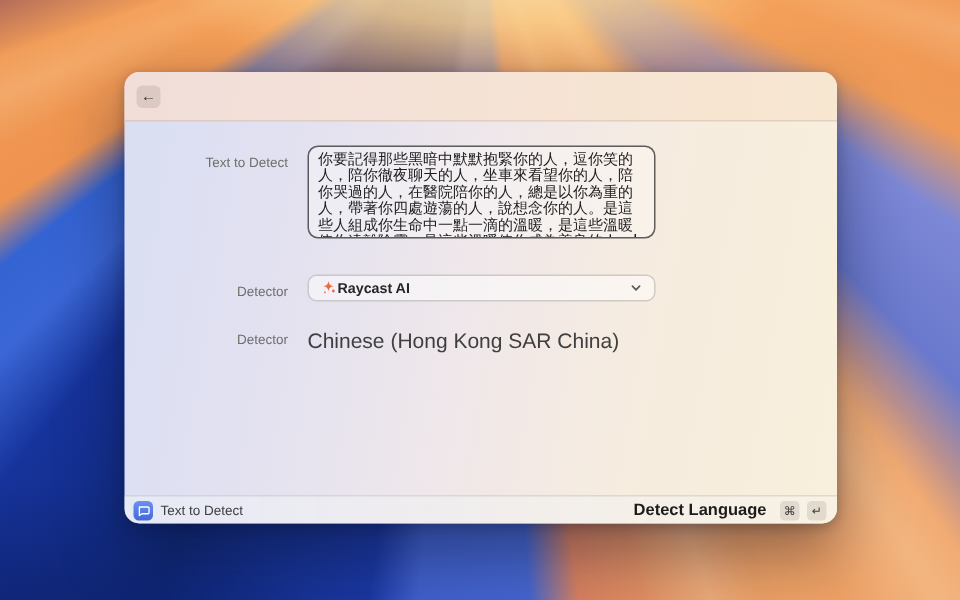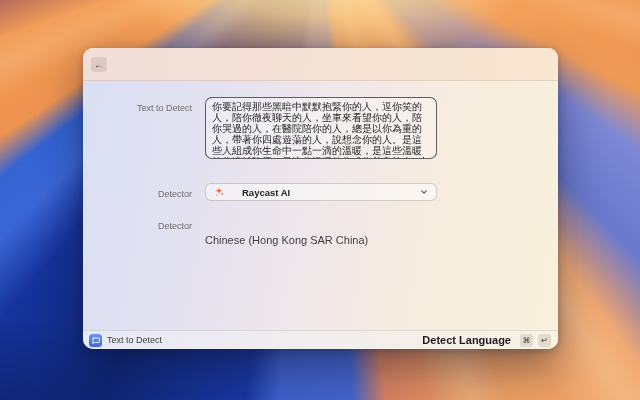--- a/index.html
+++ b/index.html
@@ -43,26 +43,26 @@
   .flabel{position:absolute;left:0;width:109px;text-align:right;font-size:9px;color:#6f6e6b;}
   .lbl-text{top:21px;} .lbl-detector{top:107px;} .lbl-language{top:139px;}
 
   .textarea{position:absolute;left:122px;top:15px;width:232px;height:62px;box-sizing:border-box;
     border:1px solid rgba(35,35,35,0.72);border-radius:7px;background:rgba(255,255,255,0.35);
     padding:3px 6px;font-size:10px;line-height:11px;color:#1d1d1d;overflow:hidden;}
   .caret{display:inline-block;width:1px;height:9px;background:#1d1d1d;vertical-align:-1px;margin-left:1px;}
 
   .dropdown{position:absolute;left:122px;top:101px;width:232px;height:18px;box-sizing:border-box;
     border:1px solid rgba(60,55,45,0.22);border-radius:6px;background:rgba(255,255,255,0.5);
-    display:flex;align-items:center;padding:0 8px;gap:18px;}
+    display:flex;align-items:center;padding:0 8px;gap:1px;}
   .dd-text{font-size:9.5px;font-weight:600;color:#262626;flex:1;}
   .sparkle{width:10px;height:10px;flex:0 0 auto;}
   .chev{width:8px;height:8px;flex:0 0 auto;}
 
-  .lang-value{position:absolute;left:122px;top:137px;font-size:11px;color:#3f3f3f;margin-top:15px;}
+  .lang-value{position:absolute;left:122px;top:137px;font-size:14px;color:#3f3f3f;}
 
   
   .action-bar{position:absolute;left:0;right:0;bottom:0;height:19px;
     background:linear-gradient(90deg,rgba(233,236,248,0.75),rgba(248,242,230,0.8));
     border-top:1px solid rgba(60,50,40,0.12);display:flex;align-items:center;
     padding:0 7px 0 6px;box-sizing:border-box;gap:5px;}
   .ext-icon{width:13px;height:13px;border-radius:3.5px;flex:0 0 auto;
     background:linear-gradient(180deg,#6b92ef,#4368da);display:flex;align-items:center;justify-content:center;}
   .bar-title{font-size:9px;color:#3e3e3e;flex:1;}
   .bar-action{font-size:11px;font-weight:700;color:#1c1c1c;margin-right:4px;}

